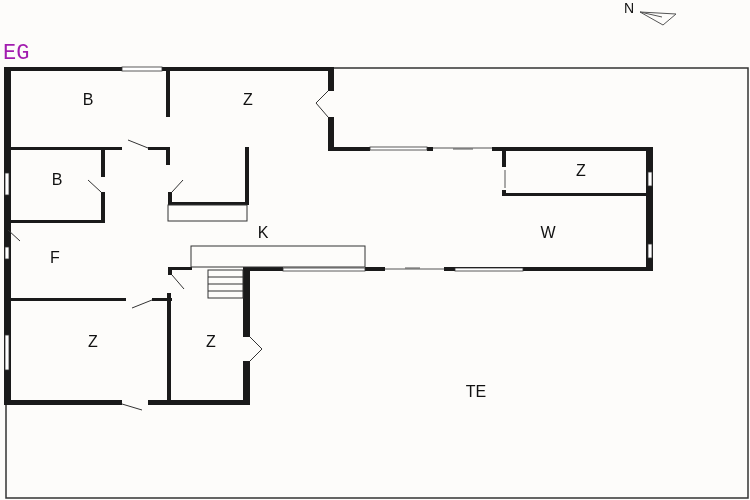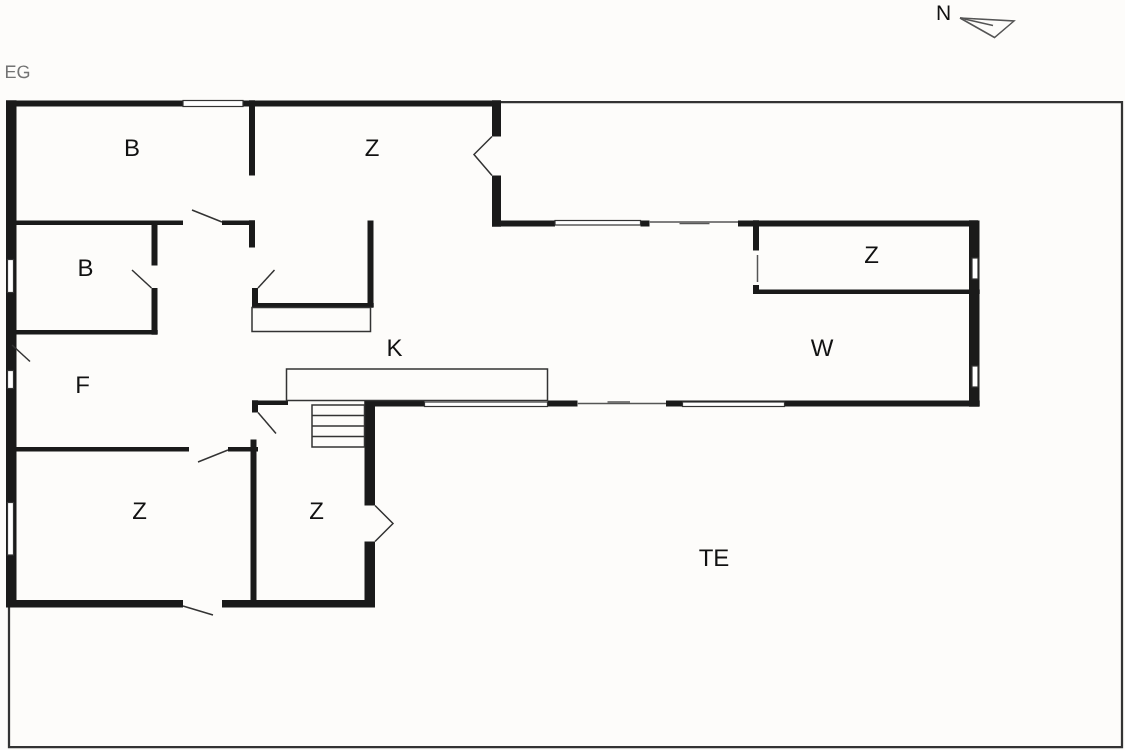--- a/index.html
+++ b/index.html
@@ -1,19 +1,19 @@
 <!DOCTYPE html>
 <html><head>
   <meta charset="utf-8">
   <style>
     html, body { margin: 0; padding: 0; background: #fdfcfa; }
     #stage { position: relative; width: 750px; height: 500px; overflow: hidden; background: #fdfcfa; }
     svg { position: absolute; left: 0; top: 0; }
     .lbl { position: absolute; font-family: "Liberation Sans", sans-serif; font-size: 16px; color: #111; transform: translate(-50%, -50%); white-space: nowrap; }
-    .floor-lbl { position: absolute; left: 3px; top: 41px; font-family: Liberation Sans, sans-serif; font-size: 12px; color: #737373; }
+    .floor-lbl { position: absolute; left: 3px; top: 41px; font-family: Liberation Mono, monospace; font-size: 22px; color: #a21caf; }
     .north-lbl { position: absolute; left: 624px; top: 0px; font-family: "Liberation Sans", sans-serif; font-size: 14px; color: #111; }
   </style>
 </head>
 <body>
 
 <div id="stage">
 
   <svg width="750" height="500" viewBox="0 0 750 500">
 
     <g fill="none" stroke="#333" stroke-width="1.5">
@@ -122,14 +122,14 @@
 
   <div class="lbl" style="left:88px;top:100px">B</div>
   <div class="lbl" style="left:248px;top:100px">Z</div>
   <div class="lbl" style="left:57px;top:180px">B</div>
   <div class="lbl" style="left:581px;top:171px">Z</div>
   <div class="lbl" style="left:263px;top:233px">K</div>
   <div class="lbl" style="left:548px;top:233px">W</div>
   <div class="lbl" style="left:55px;top:258px">F</div>
   <div class="lbl" style="left:93px;top:342px">Z</div>
   <div class="lbl" style="left:211px;top:342px">Z</div>
-  <div class="lbl" style="left:476px;top:373px">TE</div>
+  <div class="lbl" style="left:476px;top:392px">TE</div>
 </div>
 
 </body></html>

